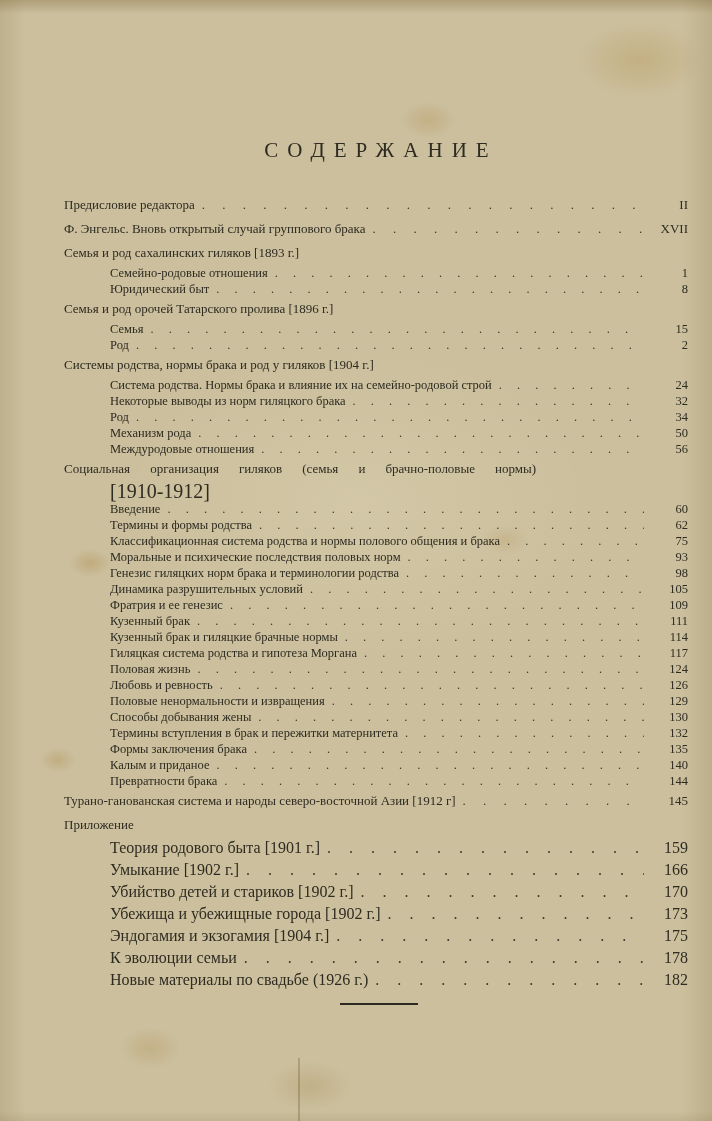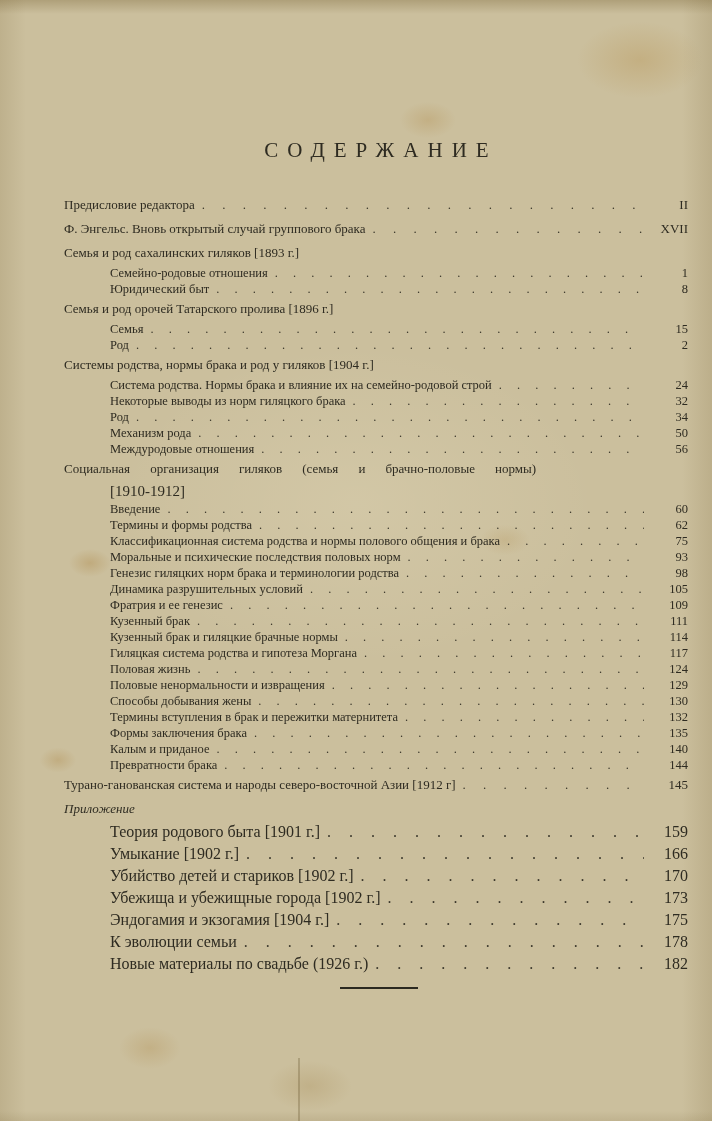--- a/index.html
+++ b/index.html
@@ -42,23 +42,23 @@
   .leader::after{
     content:". . . . . . . . . . . . . . . . . . . . . . . . . . . . . . . . . . . . . . . . . . . . . . . . . . . . . . . . . . . .";
     letter-spacing:7px;
   }
   .leader.hidden{visibility:hidden;}
   .pagenum{min-width:40px;text-align:right;white-space:nowrap;}
   .lvl-main{font-size:13px;line-height:24px;}
   .lvl-sub{font-size:12.5px;line-height:16px;padding-left:46px;align-items:flex-end;}
   .lvl-sub .leader::after{letter-spacing:6px;}
   .lvl-app{font-size:16px;line-height:22px;padding-left:46px;}
-  .row.italic .label{font-style:italic;}
+  .row.italic .label{}
   .row.justify .label{flex:1 1 auto;text-align:justify;text-align-last:justify;white-space:normal;}
-  .cont-line{font-size:15px;line-height:20px;padding-left:46px;}
+  .cont-line{font-size:20px;line-height:20px;padding-left:46px;}
   .divider{
     width:78px;height:0;
     border-top:2.5px solid #2b2920;
     margin:12px 0 0 276px;
   }
   .crease{
     position:absolute;left:298px;top:1058px;width:2px;height:63px;
     background:rgba(95,75,35,.28);
   }
 </style>
@@ -194,20 +194,25 @@
     <span class="label">Гиляцкая система родства и гипотеза Моргана</span>
     <span class="leader"></span>
     <span class="pagenum">117</span>
   </div>
         <div class="row lvl-sub">
     <span class="label">Половая жизнь</span>
     <span class="leader"></span>
     <span class="pagenum">124</span>
   </div>
         <div class="row lvl-sub">
+    <span class="label">Любовь и ревность</span>
+    <span class="leader"></span>
+    <span class="pagenum">126</span>
+  </div>
+        <div class="row lvl-sub">
     <span class="label">Половые ненормальности и извращения</span>
     <span class="leader"></span>
     <span class="pagenum">129</span>
   </div>
         <div class="row lvl-sub">
     <span class="label">Способы добывания жены</span>
     <span class="leader"></span>
     <span class="pagenum">130</span>
   </div>
         <div class="row lvl-sub">

